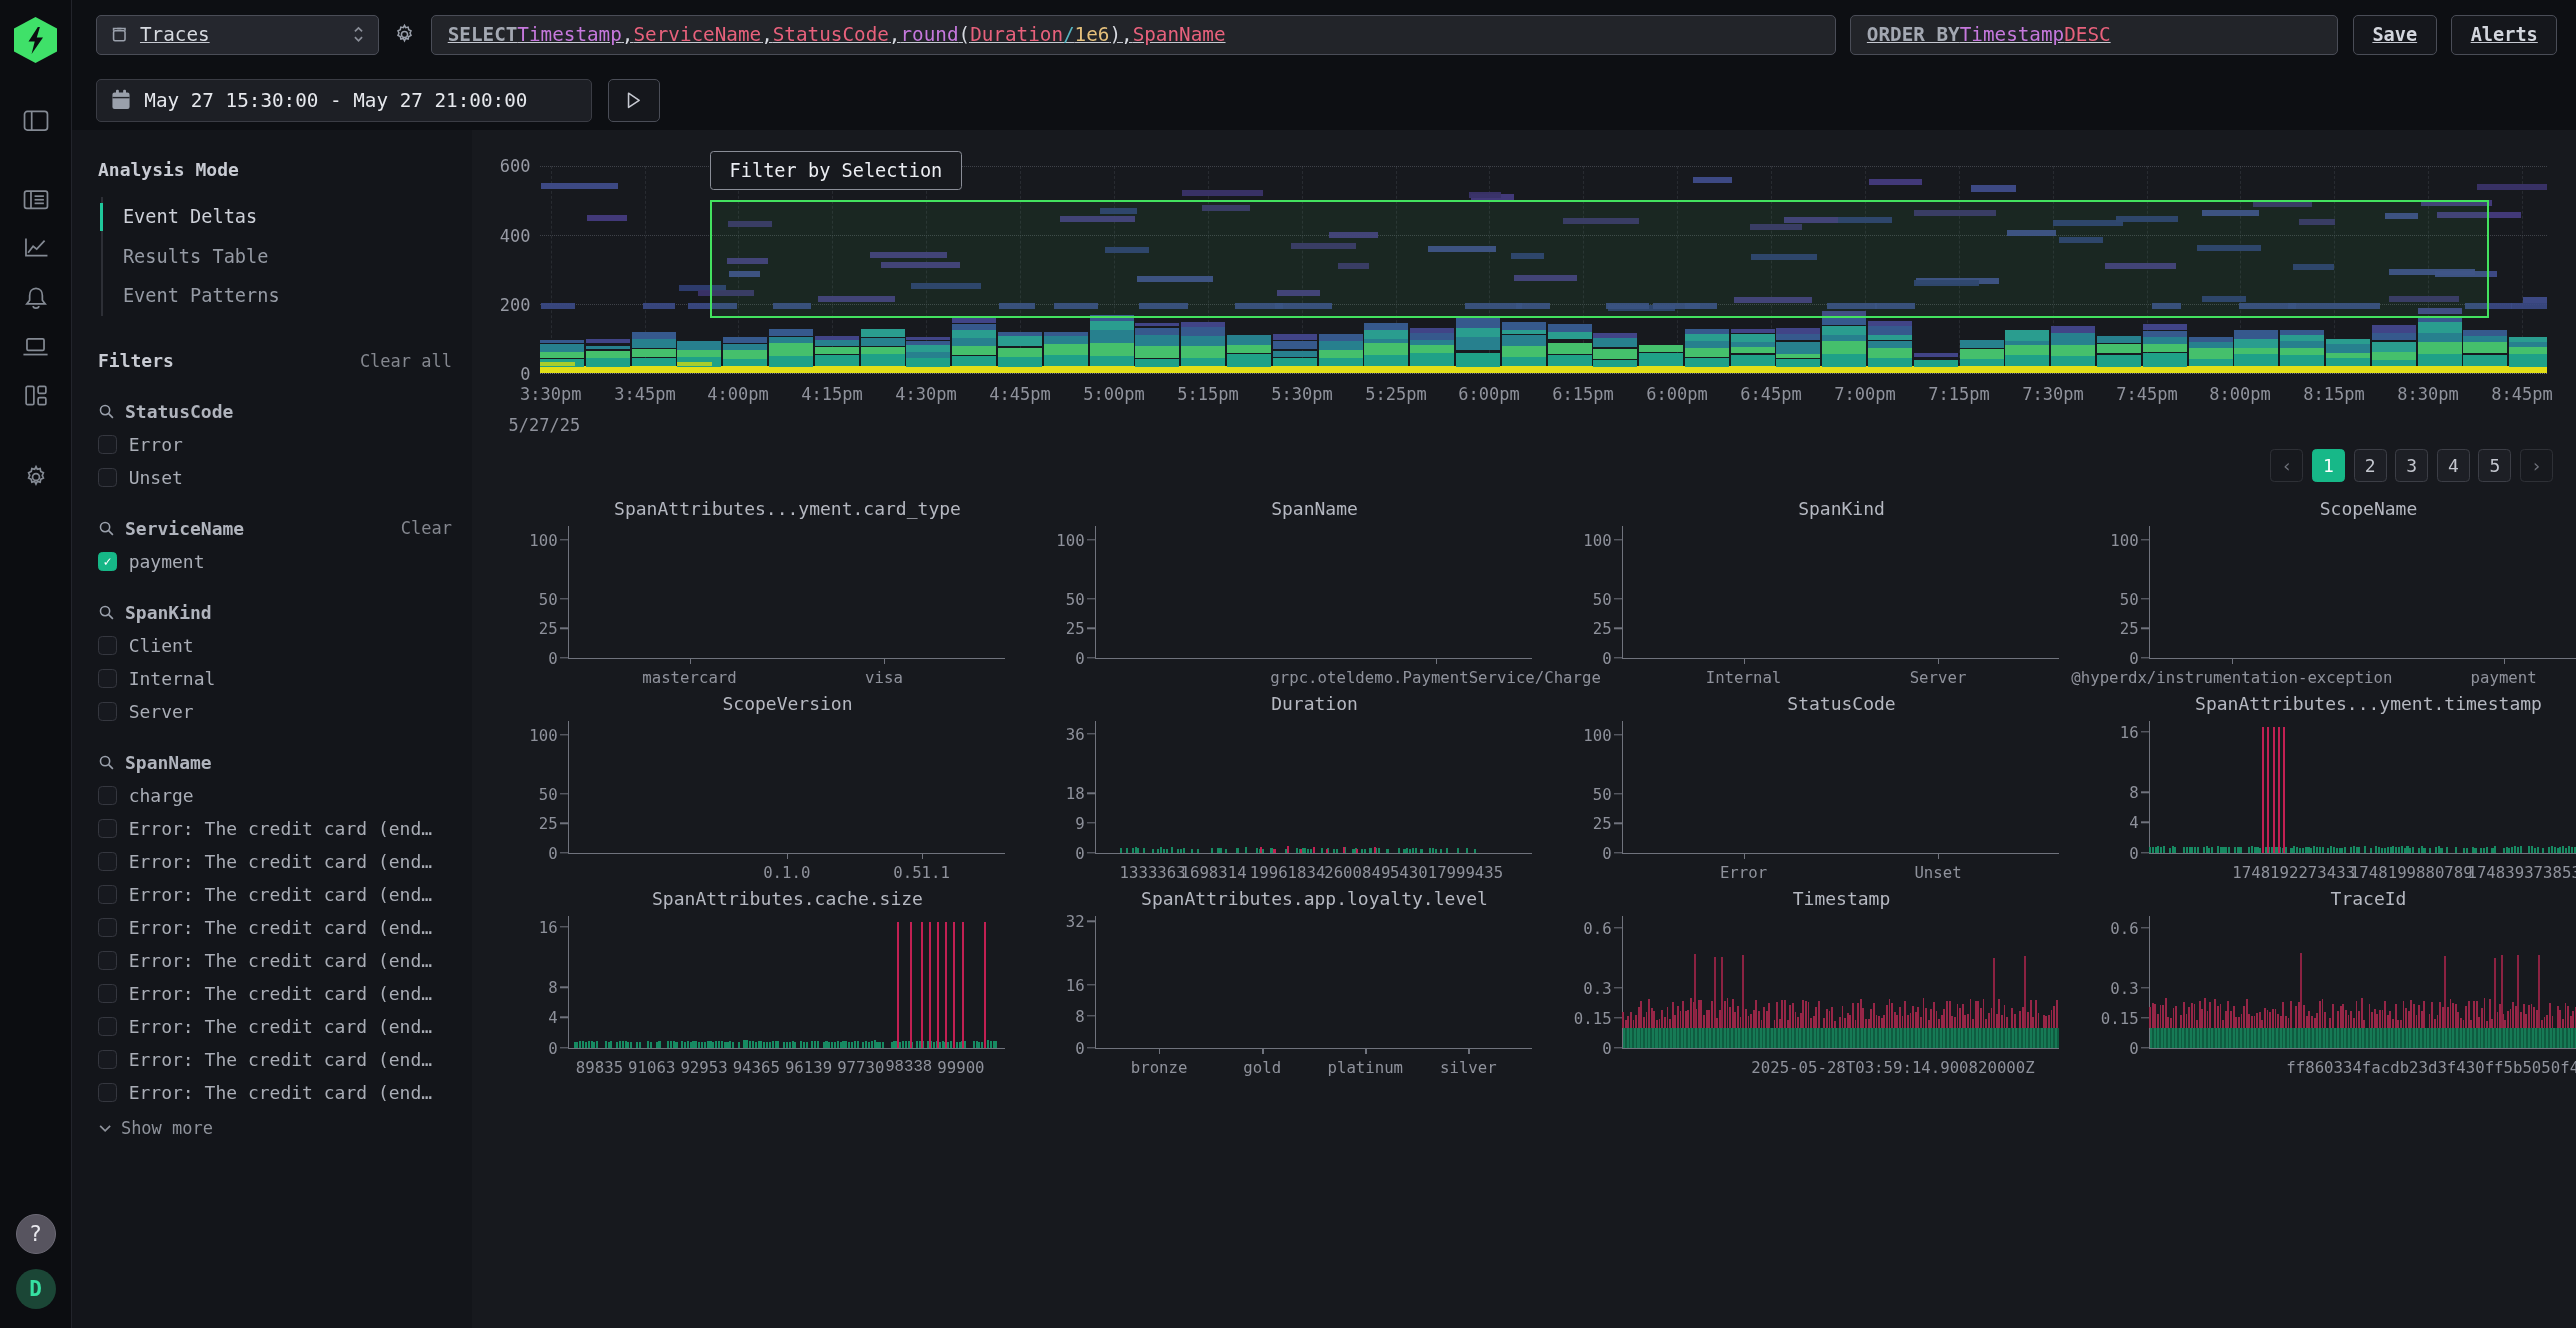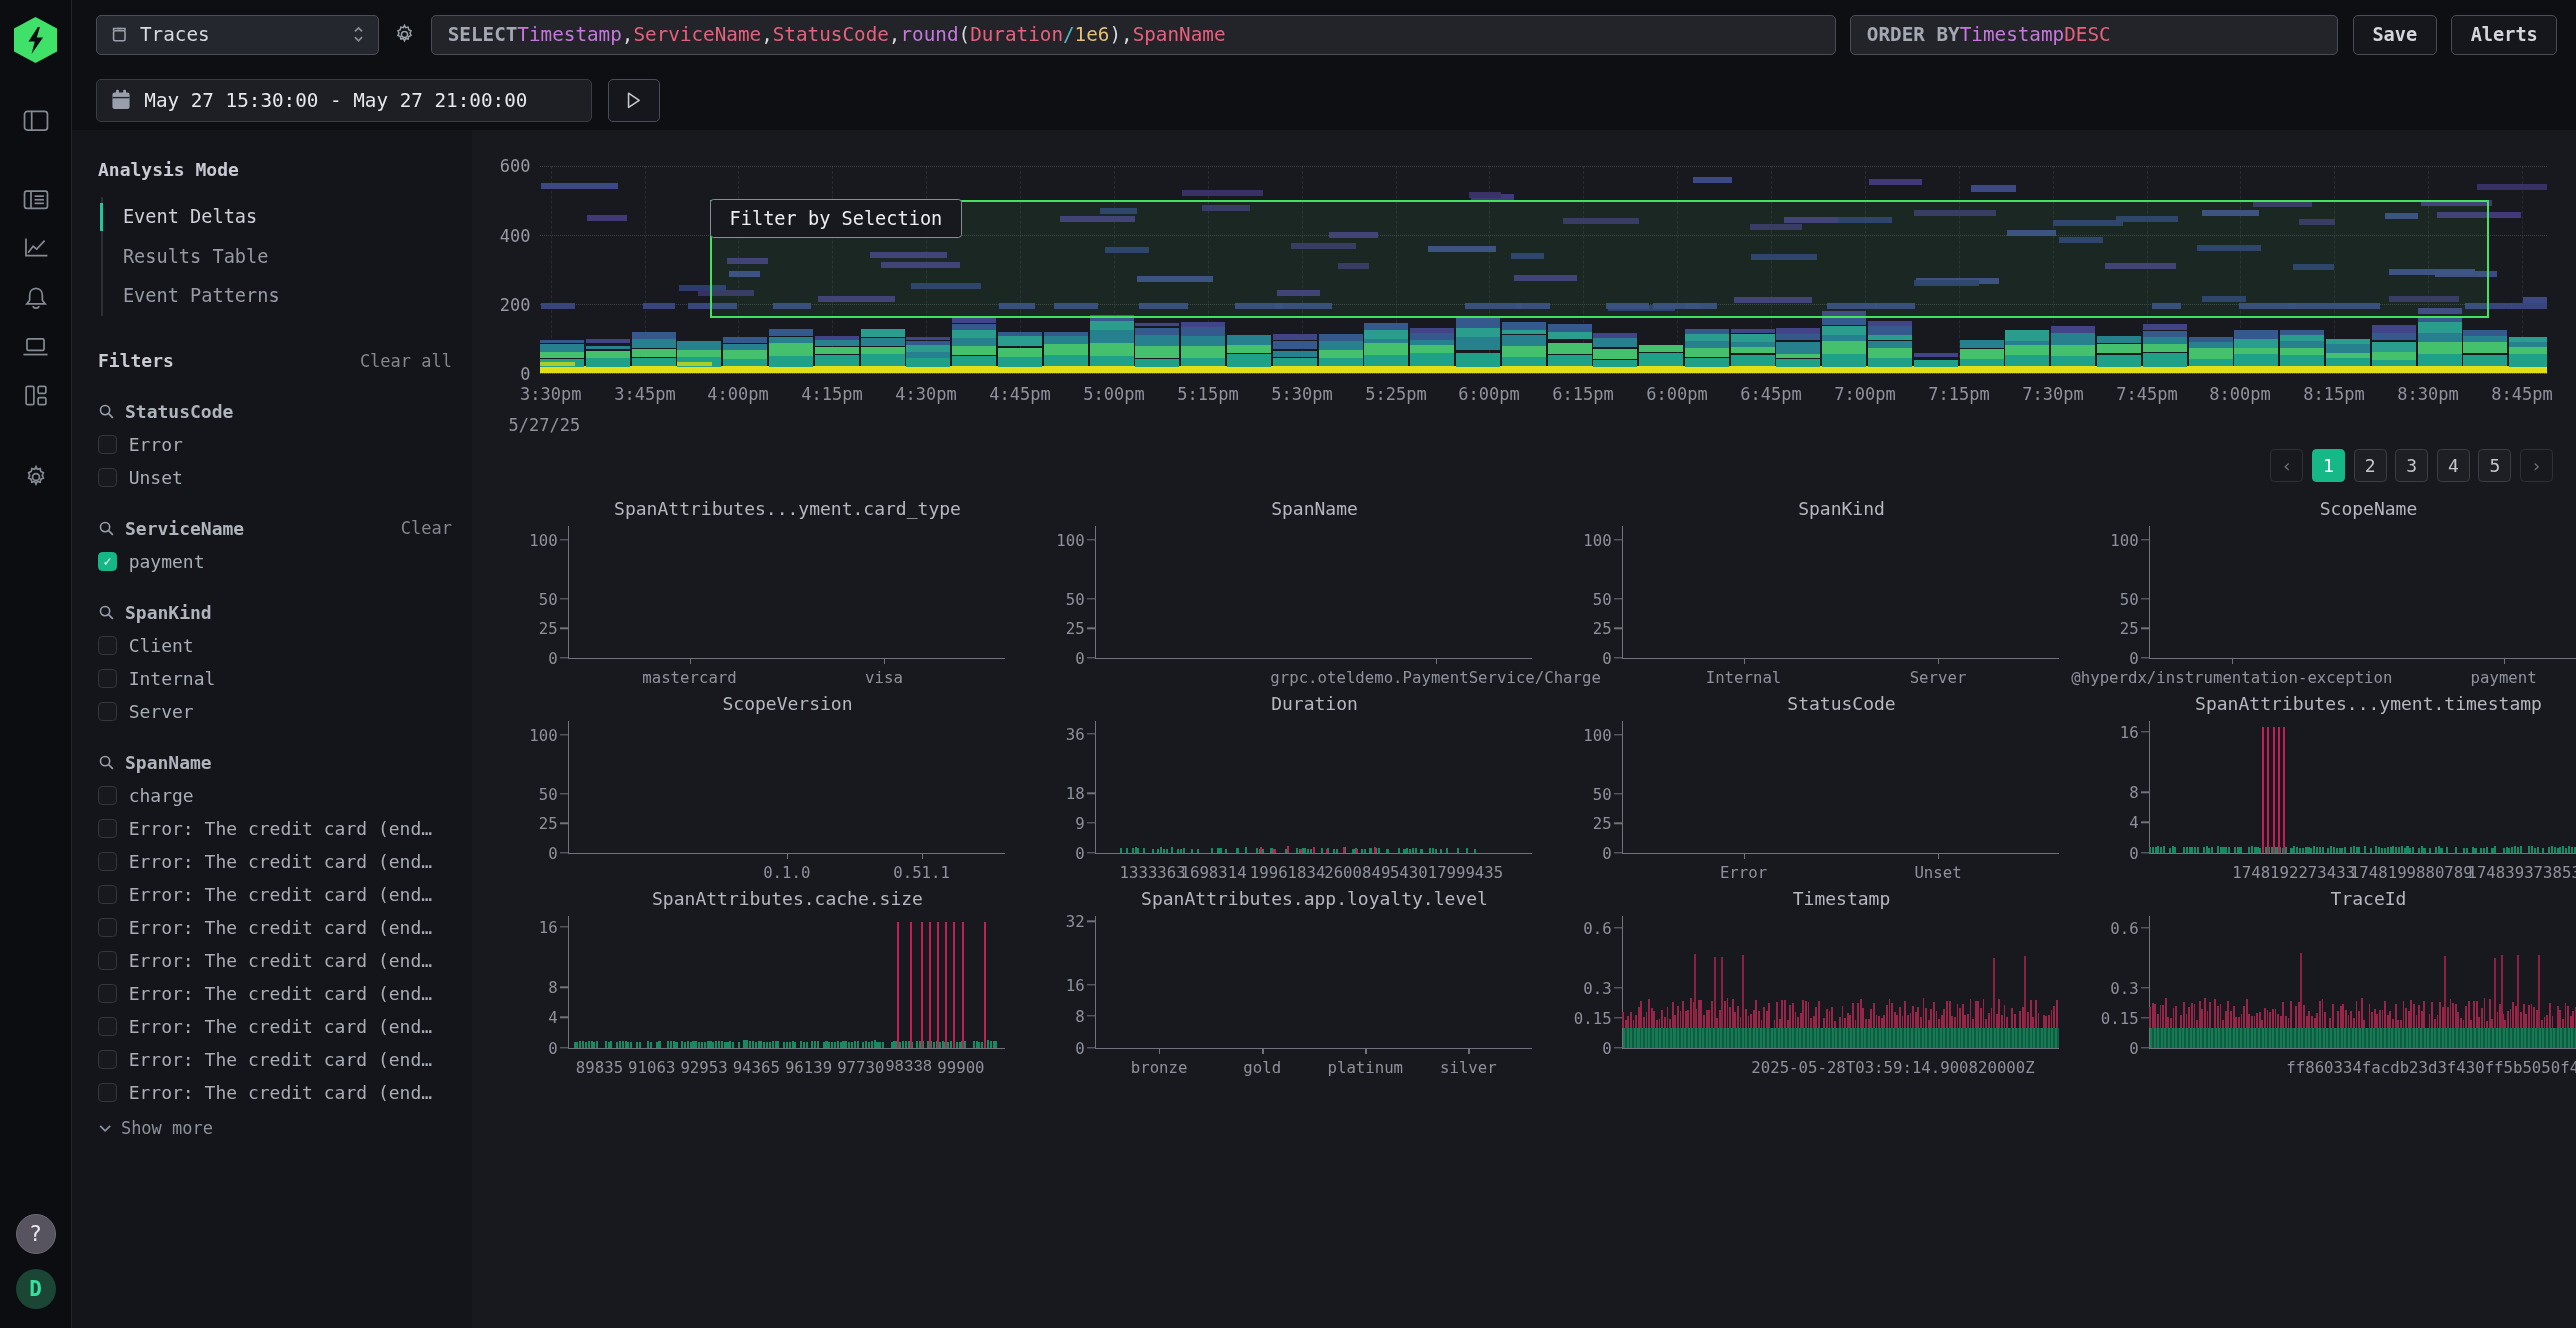--- a/index.html
+++ b/index.html
@@ -23,21 +23,21 @@
   .rail-icon.grp { margin-top:57px; }
   .rail-bottom { margin-top:auto; display:flex; flex-direction:column; align-items:center; gap:15.7px; }
   .help-circle { width:40px; height:40px; border-radius:50%; background:#57545f; border:1.4px solid #6c6975;
                  display:flex; align-items:center; justify-content:center; color:#e9e9ee; font-size:21.5px; }
   .avatar-circle { width:40px; height:40px; border-radius:50%; background:#1b4636;
                    display:flex; align-items:center; justify-content:center; color:#36e2a2;
                    font-size:21px; font-weight:bold; }
 
   
   .topbar { position:absolute; left:72px; right:0; top:0; height:69px; background:#0d0f13;
-            display:flex; align-items:center; gap:14.3px; padding:0 18.6px 0 24px; }
+            display:flex; align-items:center; gap:14.3px; padding:0 18.6px 0 24px;text-decoration:underline; }
   .select { width:285px; height:40px; background:#25272e; border:0.7px solid #4a4d57; border-radius:5px;
             display:flex; align-items:center; gap:11.4px; padding:0 13px; cursor:pointer; }
   .select-label { font-size:19.3px; color:#d7dae0; flex:1; }
   .icon-btn { cursor:pointer; }
   .codebox { height:40px; background:#222429; border:0.7px solid #4a4d57; border-radius:5px;
              display:flex; align-items:center; padding:0 16px; font-size:19.3px; white-space:nowrap; overflow:hidden; }
   .query { width:1415px; }
   .orderby { width:492px; }
   .tok-kw { color:#a3a8b2; font-weight:bold; }
   .tok-purple { color:#c678dd; }
@@ -676,21 +676,21 @@
           <div class="heat" style="left: 1937px; top: 18px; width: 76px; height: 6.4px; background: rgb(58, 51, 105); opacity: 0.95;"></div>
           <div class="heat" style="left: 1925px; top: 137px; width: 47px; height: 6.4px; background: rgb(59, 74, 134); opacity: 0.9;"></div>
           <div class="heat" style="left: 1969px; top: 188px; width: 44px; height: 12.7px; background: rgb(31, 161, 135);"></div>
           <div class="heat" style="left: 1969px; top: 181px; width: 44px; height: 6.7px; background: rgb(69, 192, 108);"></div>
           <div class="heat" style="left: 1969px; top: 176px; width: 44px; height: 5px; background: rgb(39, 128, 142);"></div>
           <div class="heat" style="left: 1969px; top: 171px; width: 44px; height: 4.5px; background: rgb(42, 157, 143);"></div>
           <div class="heat" style="left: 1983px; top: 131px; width: 32px; height: 6.4px; background: rgb(63, 76, 138); opacity: 0.95;"></div>
           <div class="heat" style="left: 1971px; top: 137px; width: 44px; height: 6.4px; background: rgb(59, 74, 134); opacity: 0.9;"></div>
         </div>
       <div class="selrect" id="selrect" style="left: 170px; top: 34px; width: 1779px; height: 118px;"></div>
-      <div class="tooltip" id="tooltip" style="left: 170px; top: -15px; margin-top: 48px;">Filter by Selection</div>
+      <div class="tooltip" id="tooltip" style="left: 170px; top: -15px;">Filter by Selection</div>
       <div id="tl-xlabels">
           <div class="xlab" style="left: 10.7px; top: 218px;">3:30pm</div>
           <div class="xlab" style="left: 105px; top: 218px;">3:45pm</div>
           <div class="xlab" style="left: 198px; top: 218px;">4:00pm</div>
           <div class="xlab" style="left: 292px; top: 218px;">4:15pm</div>
           <div class="xlab" style="left: 386px; top: 218px;">4:30pm</div>
           <div class="xlab" style="left: 480px; top: 218px;">4:45pm</div>
           <div class="xlab" style="left: 574px; top: 218px;">5:00pm</div>
           <div class="xlab" style="left: 668px; top: 218px;">5:15pm</div>
           <div class="xlab" style="left: 762px; top: 218px;">5:30pm</div>

